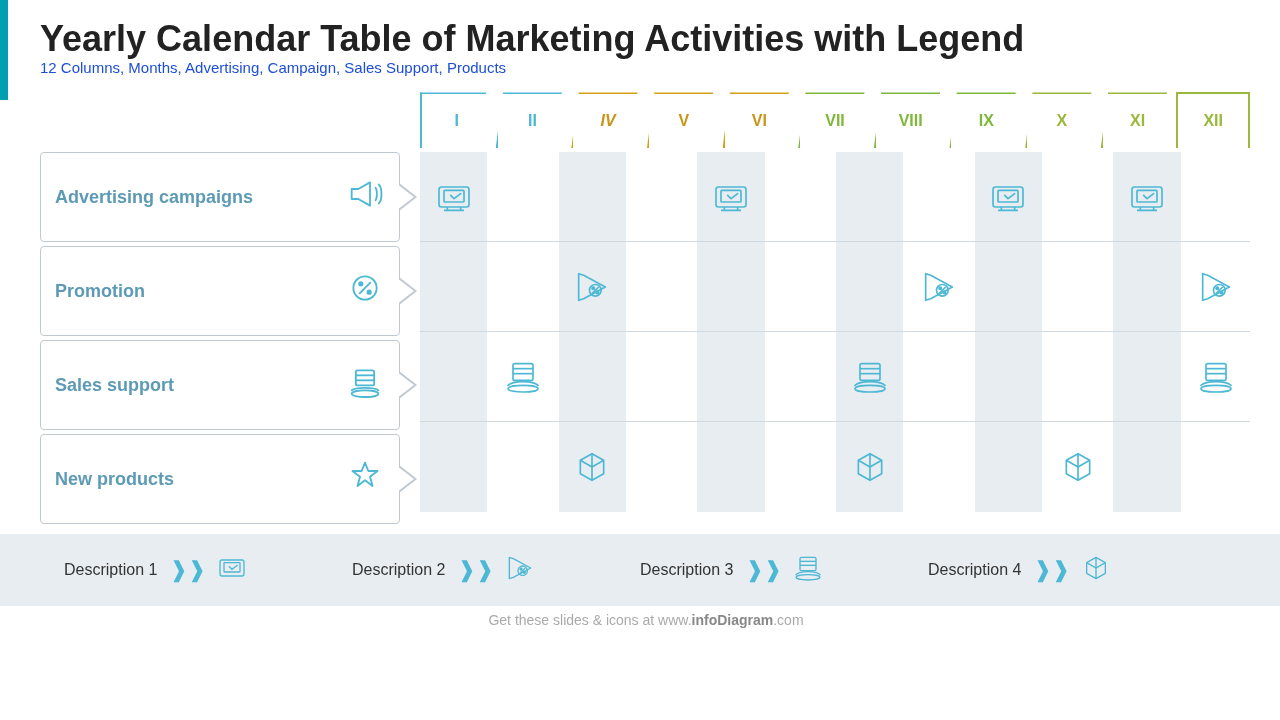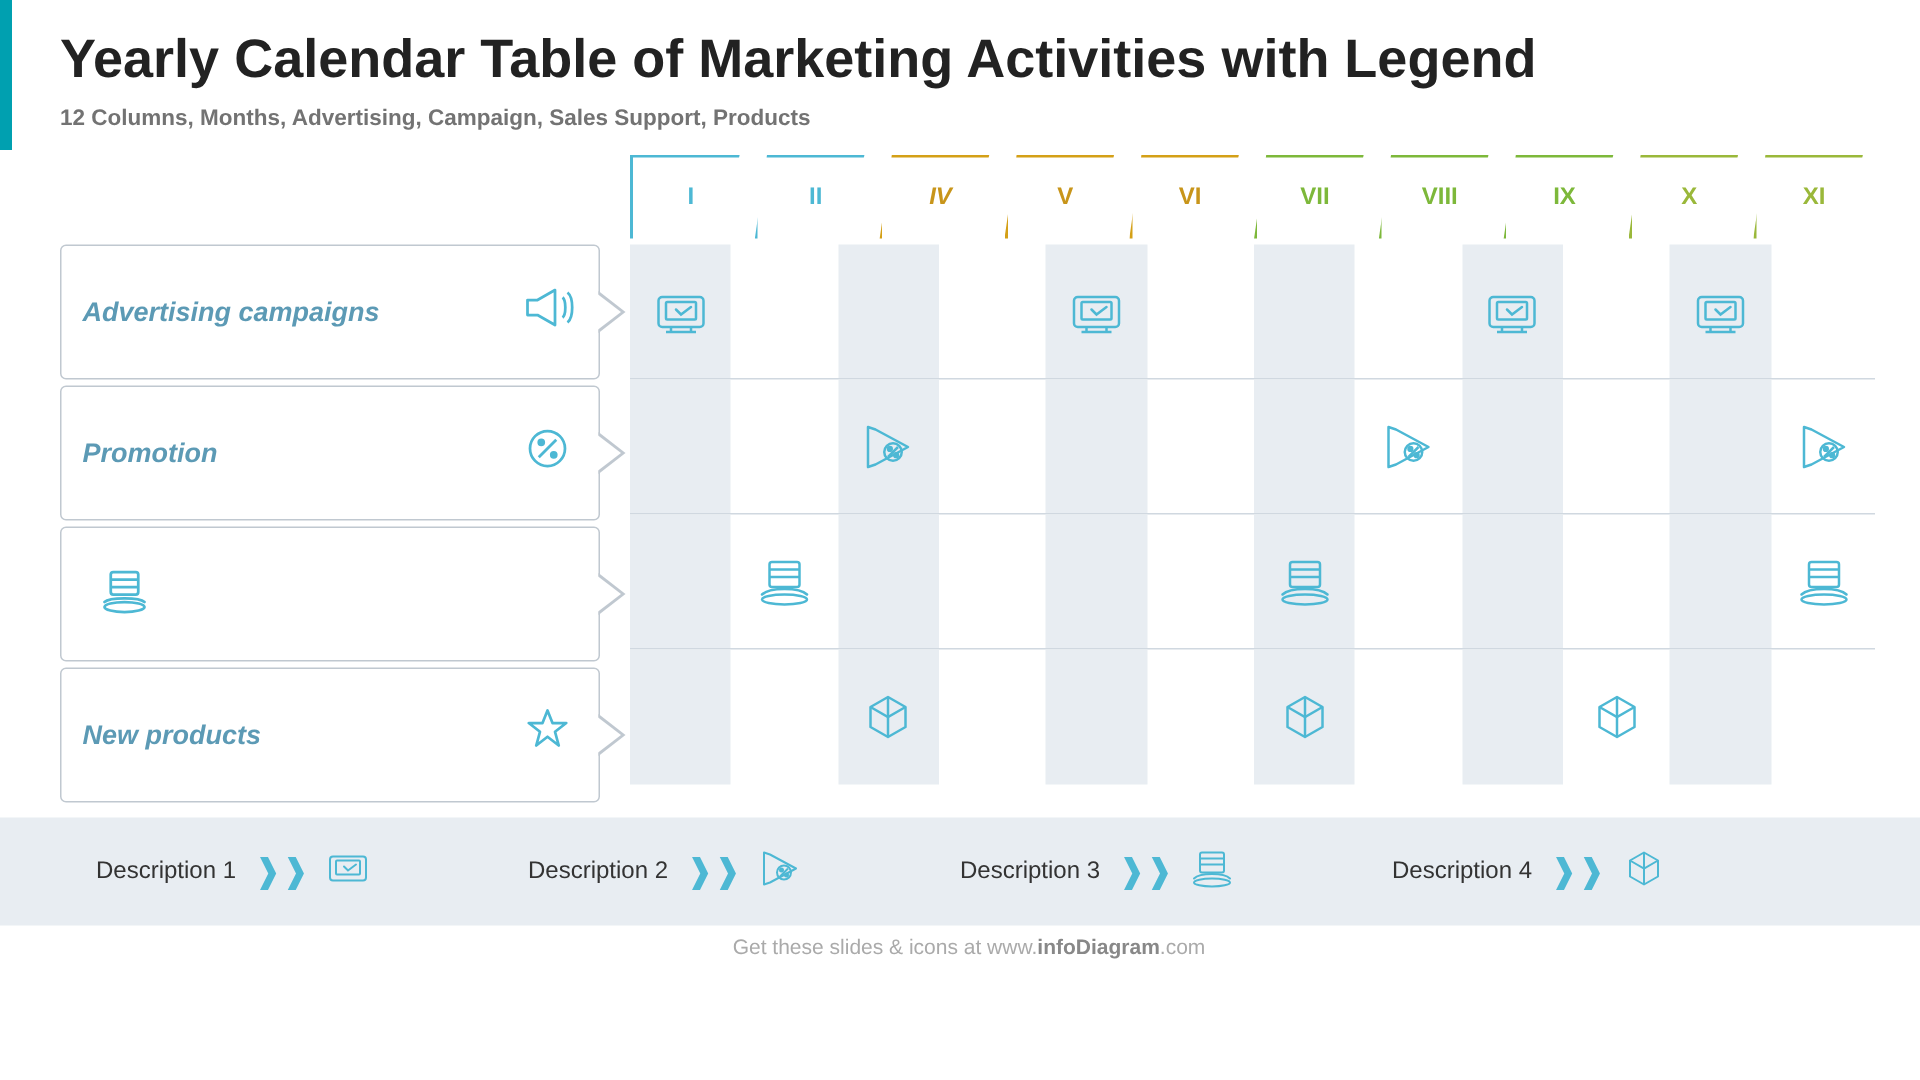--- a/index.html
+++ b/index.html
@@ -27,23 +27,22 @@
 
     .header h1 {
       font-size: 36px;
       font-weight: 700;
       color: #222;
       line-height: 1.15;
     }
 
     .header .subtitle {
       font-size: 15px;
-      color: #737373;
-      margin-top: 11px;
-      font-weight: bold;
+      color: #1d4ed8;
+      margin-top: 0;
     }
 
     
     .main {
       display: flex;
       flex-direction: row;
       padding: 0 30px 0 40px;
       margin-top: 10px;
     }
 
@@ -59,21 +58,20 @@
     .row-label {
       display: flex;
       align-items: center;
       border: 1.5px solid #c0c8d0;
       border-radius: 4px;
       padding: 1px 14px;
       margin-bottom: 4px;
       height: 90px;
       position: relative;
       background: #fff;
-      font-style: italic;
     }
 
     .row-label::after {
       content: '';
       position: absolute;
       right: -18px;
       top: 50%;
       transform: translateY(-50%);
       border-top: 14px solid transparent;
       border-bottom: 14px solid transparent;
@@ -259,20 +257,21 @@
         <svg class="icon-svg" viewBox="0 0 48 48" fill="none" stroke="#4db8d4" stroke-width="2.2">
           <circle cx="24" cy="24" r="14"></circle>
           <line x1="17" y1="31" x2="31" y2="17"></line>
           <circle cx="19" cy="19" r="2" fill="#4db8d4"></circle>
           <circle cx="29" cy="29" r="2" fill="#4db8d4"></circle>
         </svg>
       </span>
     </div>
 
     <div class="row-label">
+      <span class="row-label-text">Sales support</span>
       <span class="row-label-icon">
         <svg class="icon-svg" viewBox="0 0 48 48" fill="none" stroke="#4db8d4" stroke-width="2.2">
           <rect x="13" y="10" width="22" height="18" rx="2"></rect>
           <line x1="13" y1="16" x2="35" y2="16"></line>
           <line x1="13" y1="22" x2="35" y2="22"></line>
           <path d="M8 34c4-4 28-4 32 0" stroke-linecap="round"></path>
           <ellipse cx="24" cy="38" rx="16" ry="4"></ellipse>
         </svg>
       </span>
     </div>
@@ -313,20 +312,23 @@
         <span>VIII</span>
       </div>
       <div class="month-cell month-green" style="clip-path: polygon(10% 0, 90% 0, 75% 100%, 0% 100%);">
         <span>IX</span>
       </div>
       <div class="month-cell month-olive" style="clip-path: polygon(10% 0, 90% 0, 75% 100%, 0% 100%);">
         <span>X</span>
       </div>
       <div class="month-cell month-olive" style="clip-path: polygon(10% 0, 90% 0, 75% 100%, 0% 100%);">
         <span>XI</span>
+      </div>
+      <div class="month-cell month-olive" style="clip-path: none; border-bottom: none;">
+        <span>XII</span>
       </div>
     </div>
 
     <div class="grid-rows">
 
       <div class="grid-row">
 
         <div class="grid-cell shaded">
           <svg class="icon-svg" viewBox="0 0 48 48" fill="none" stroke="#4db8d4" stroke-width="2">
             <rect x="6" y="12" width="36" height="24" rx="3"></rect>

